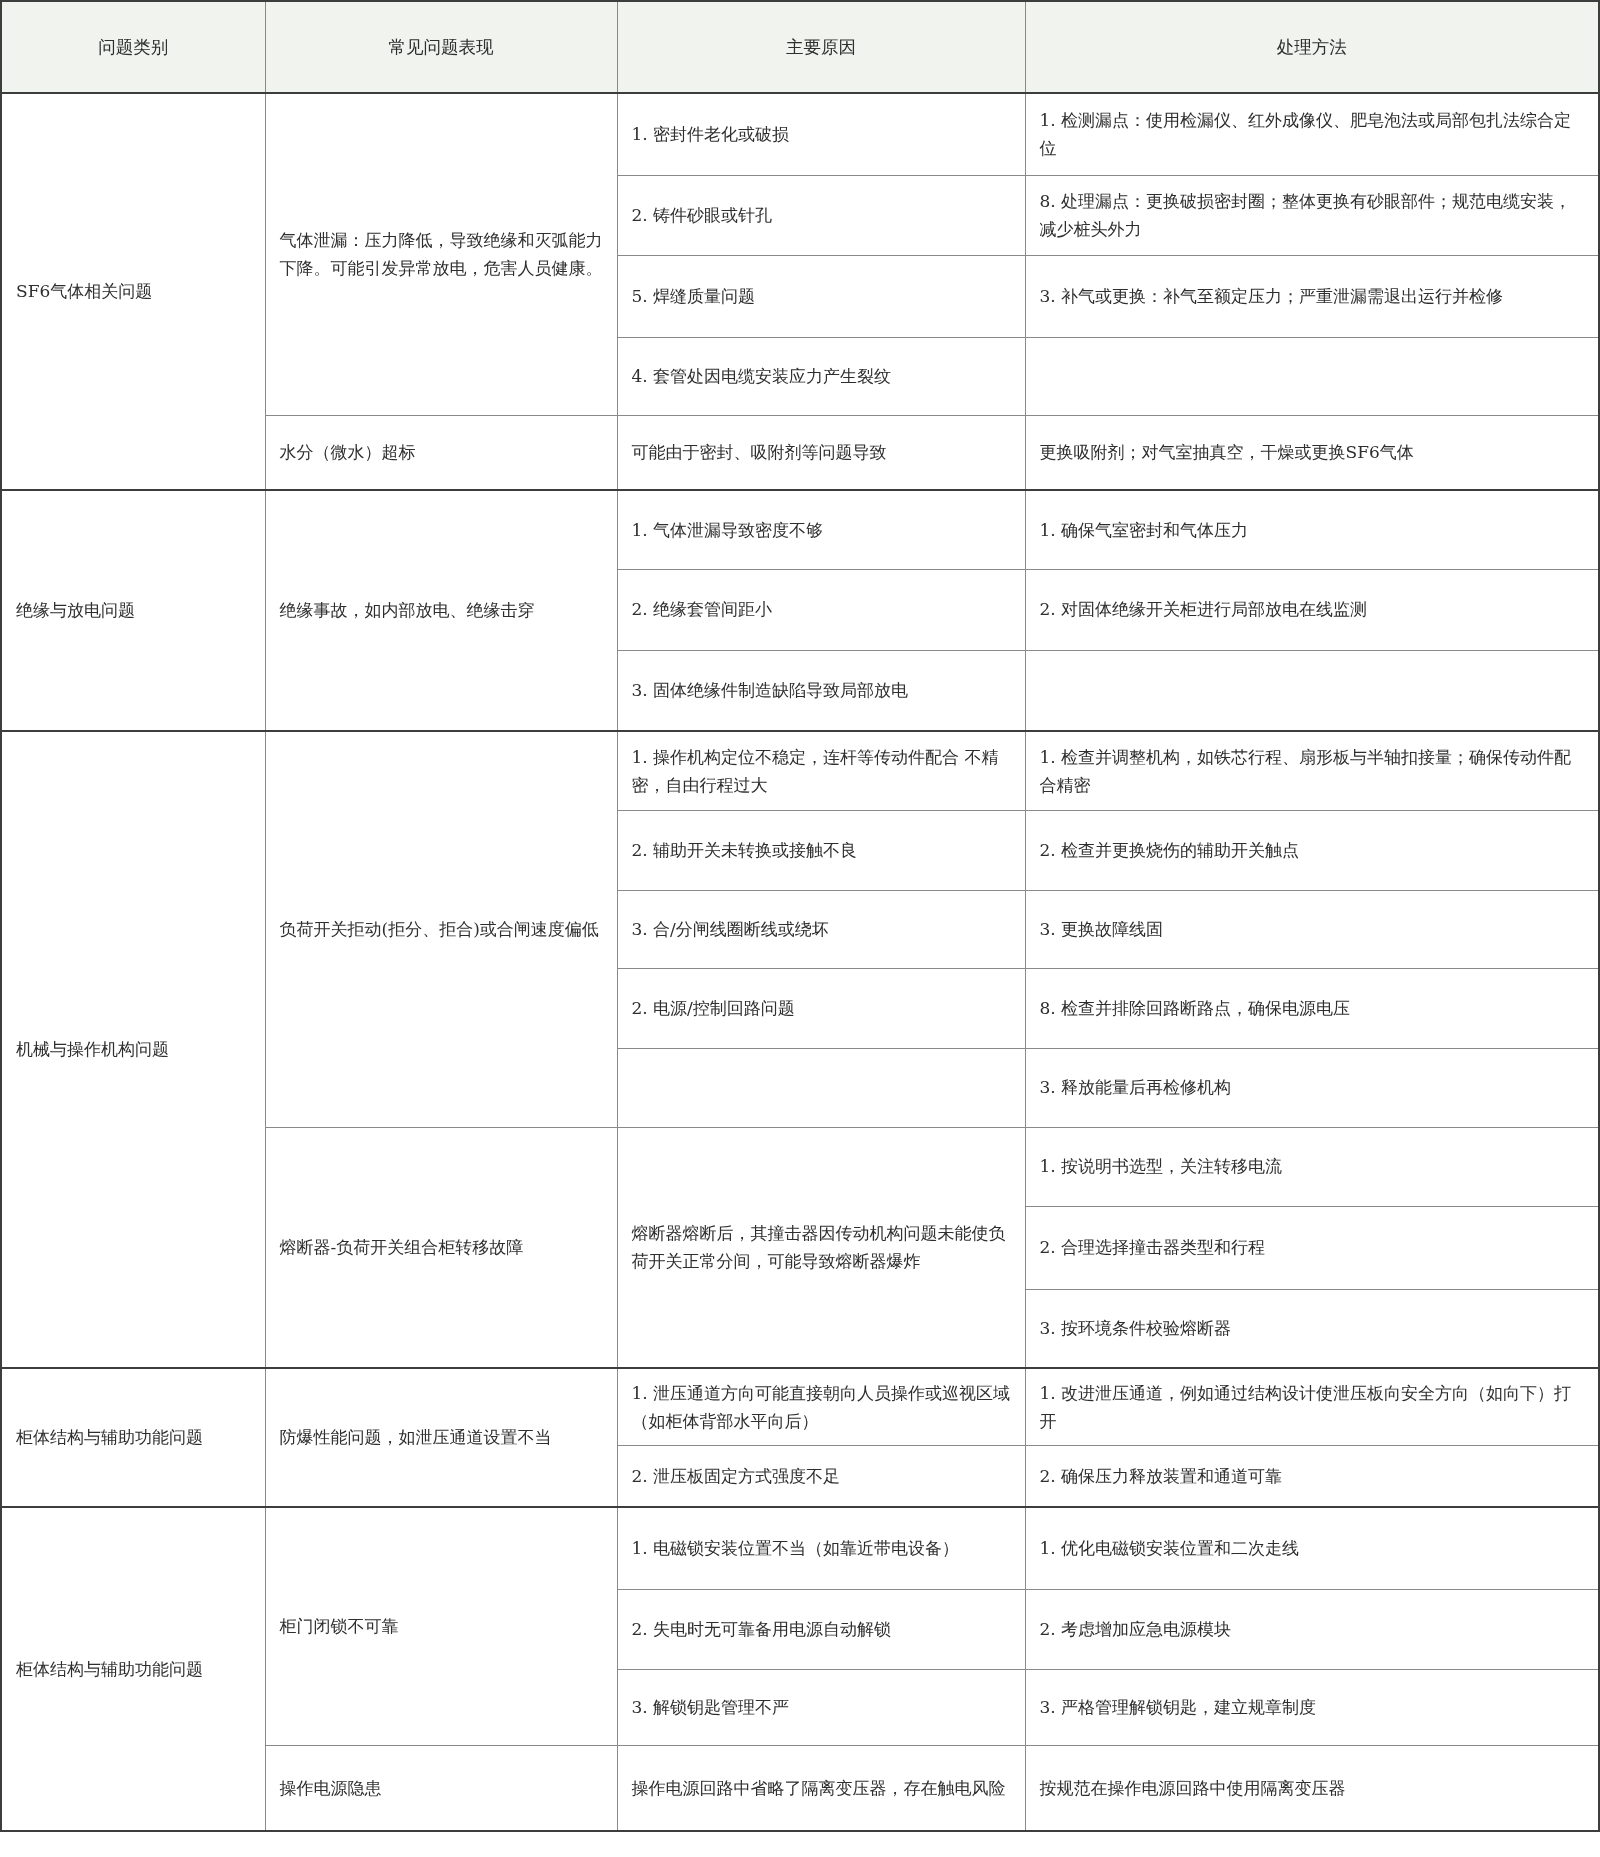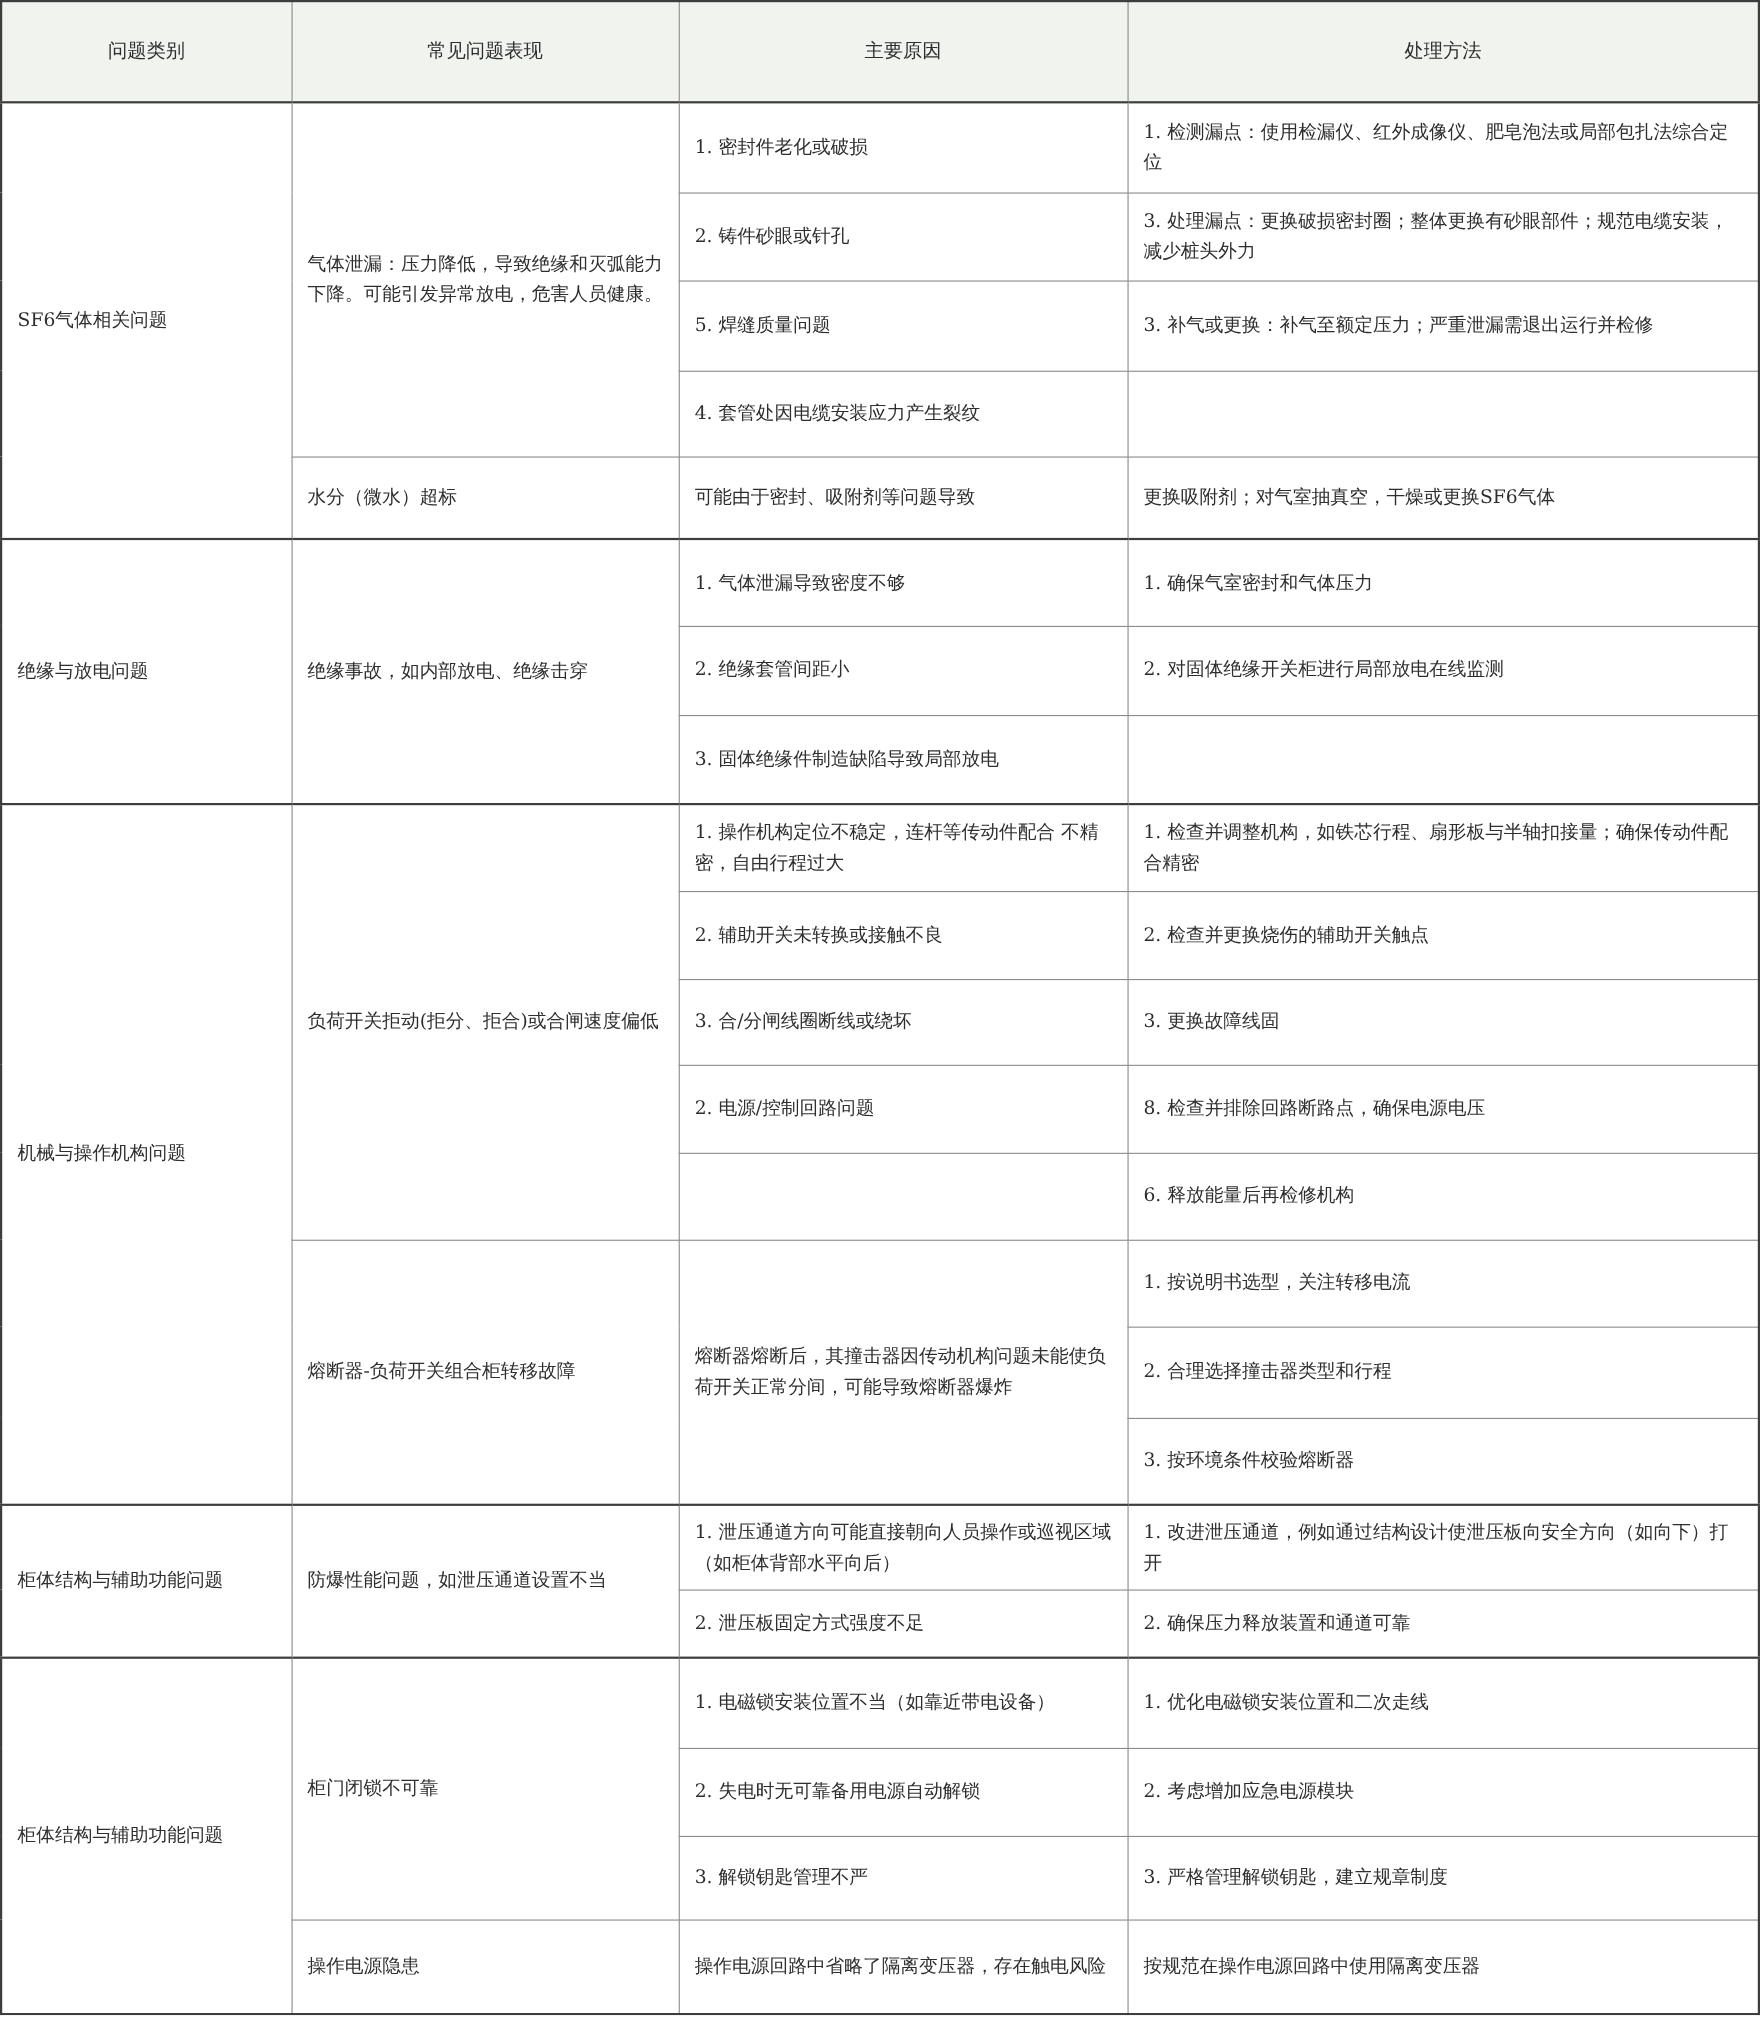--- a/index.html
+++ b/index.html
@@ -64,21 +64,21 @@
   <tbody>
 
     <tr style="height:82px">
       <td rowspan="5">SF6气体相关问题</td>
       <td rowspan="4">气体泄漏：压力降低，导致绝缘和灭弧能力下降。可能引发异常放电，危害人员健康。</td>
       <td>1. 密封件老化或破损</td>
       <td>1. 检测漏点：使用检漏仪、红外成像仪、肥皂泡法或局部包扎法综合定位</td>
     </tr>
     <tr style="height:80px">
       <td>2. 铸件砂眼或针孔</td>
-      <td>3. 处理漏点：更换破损密封圈；整体更换有砂眼部件；规范电缆安装，减少桩头外力</td>
+      <td>8. 处理漏点：更换破损密封圈；整体更换有砂眼部件；规范电缆安装，减少桩头外力</td>
     </tr>
     <tr style="height:82px">
       <td>5. 焊缝质量问题</td>
       <td>3. 补气或更换：补气至额定压力；严重泄漏需退出运行并检修</td>
     </tr>
     <tr style="height:78px">
       <td>4. 套管处因电缆安装应力产生裂纹</td>
       <td></td>
     </tr>
     <tr style="height:75px">
@@ -115,21 +115,21 @@
     <tr style="height:78px">
       <td>3. 合/分闸线圈断线或绕坏</td>
       <td>3. 更换故障线固</td>
     </tr>
     <tr style="height:80px">
       <td>2. 电源/控制回路问题</td>
       <td>8. 检查并排除回路断路点，确保电源电压</td>
     </tr>
     <tr style="height:79px">
       <td></td>
-      <td>6. 释放能量后再检修机构</td>
+      <td>3. 释放能量后再检修机构</td>
     </tr>
     <tr style="height:79px">
       <td rowspan="3">熔断器-负荷开关组合柜转移故障</td>
       <td rowspan="3">熔断器熔断后，其撞击器因传动机构问题未能使负荷开关正常分间，可能导致熔断器爆炸</td>
       <td>1. 按说明书选型，关注转移电流</td>
     </tr>
     <tr style="height:83px">
       <td>2. 合理选择撞击器类型和行程</td>
     </tr>
     <tr style="height:79px">

